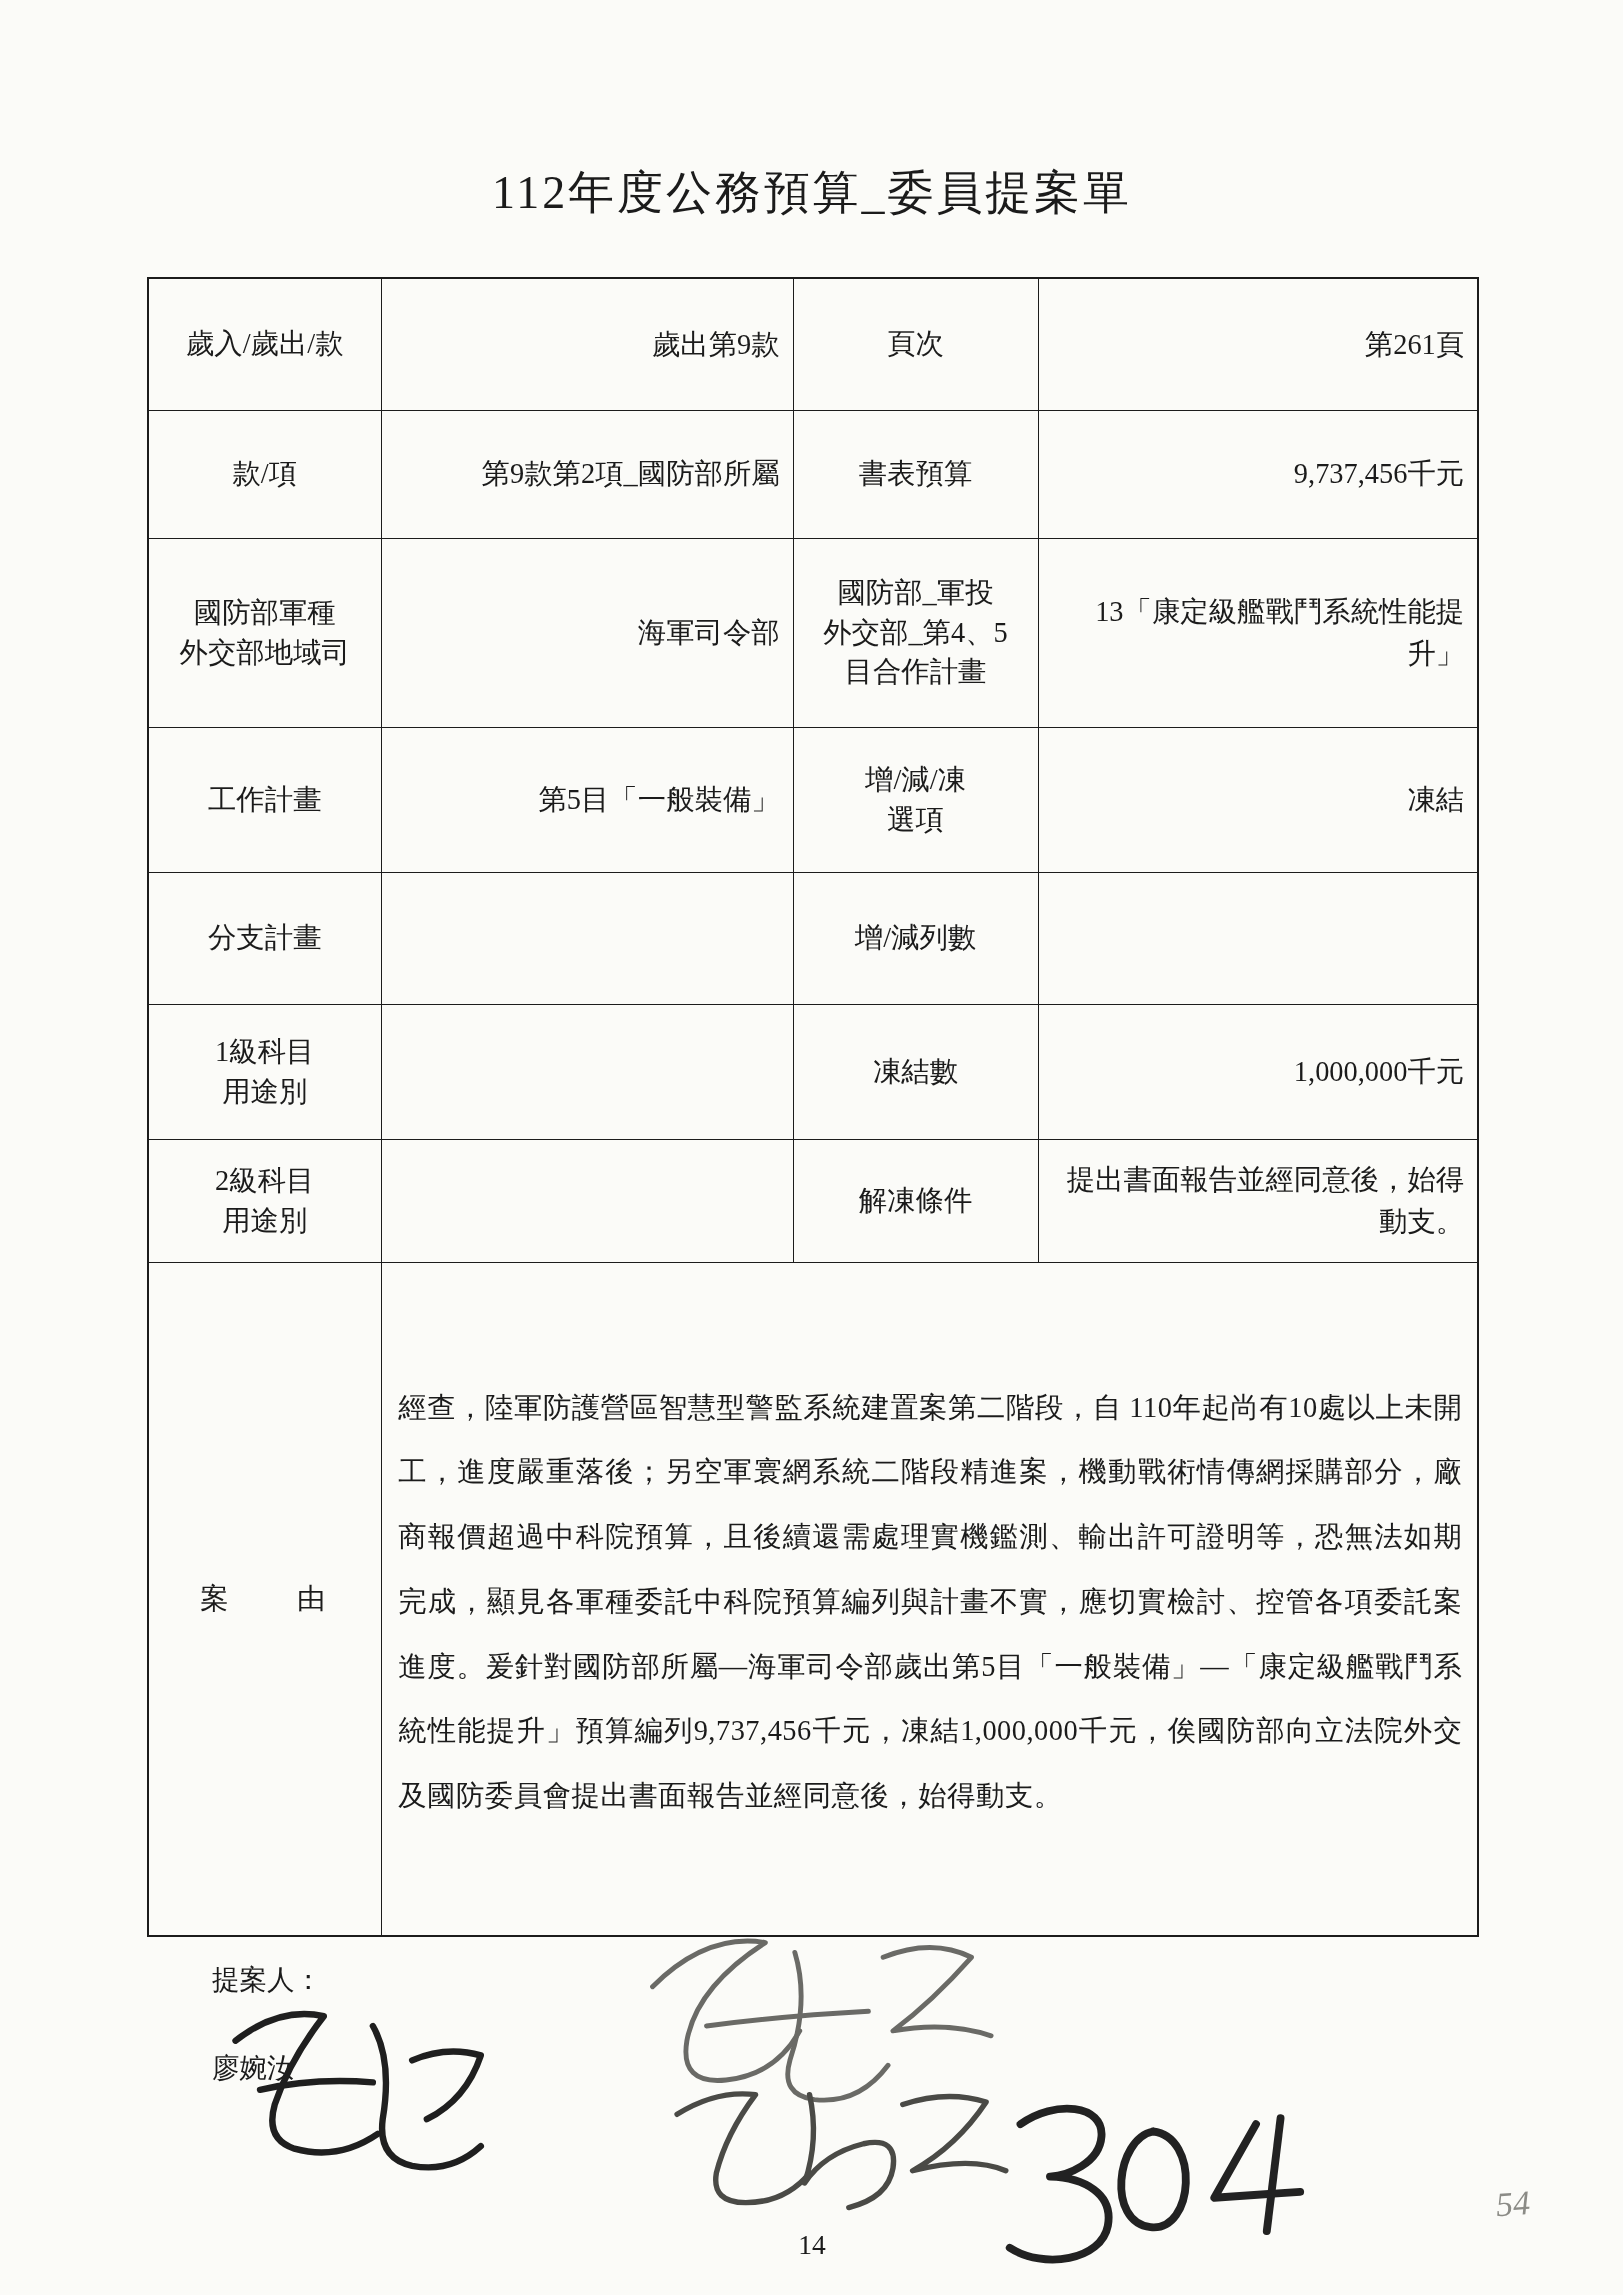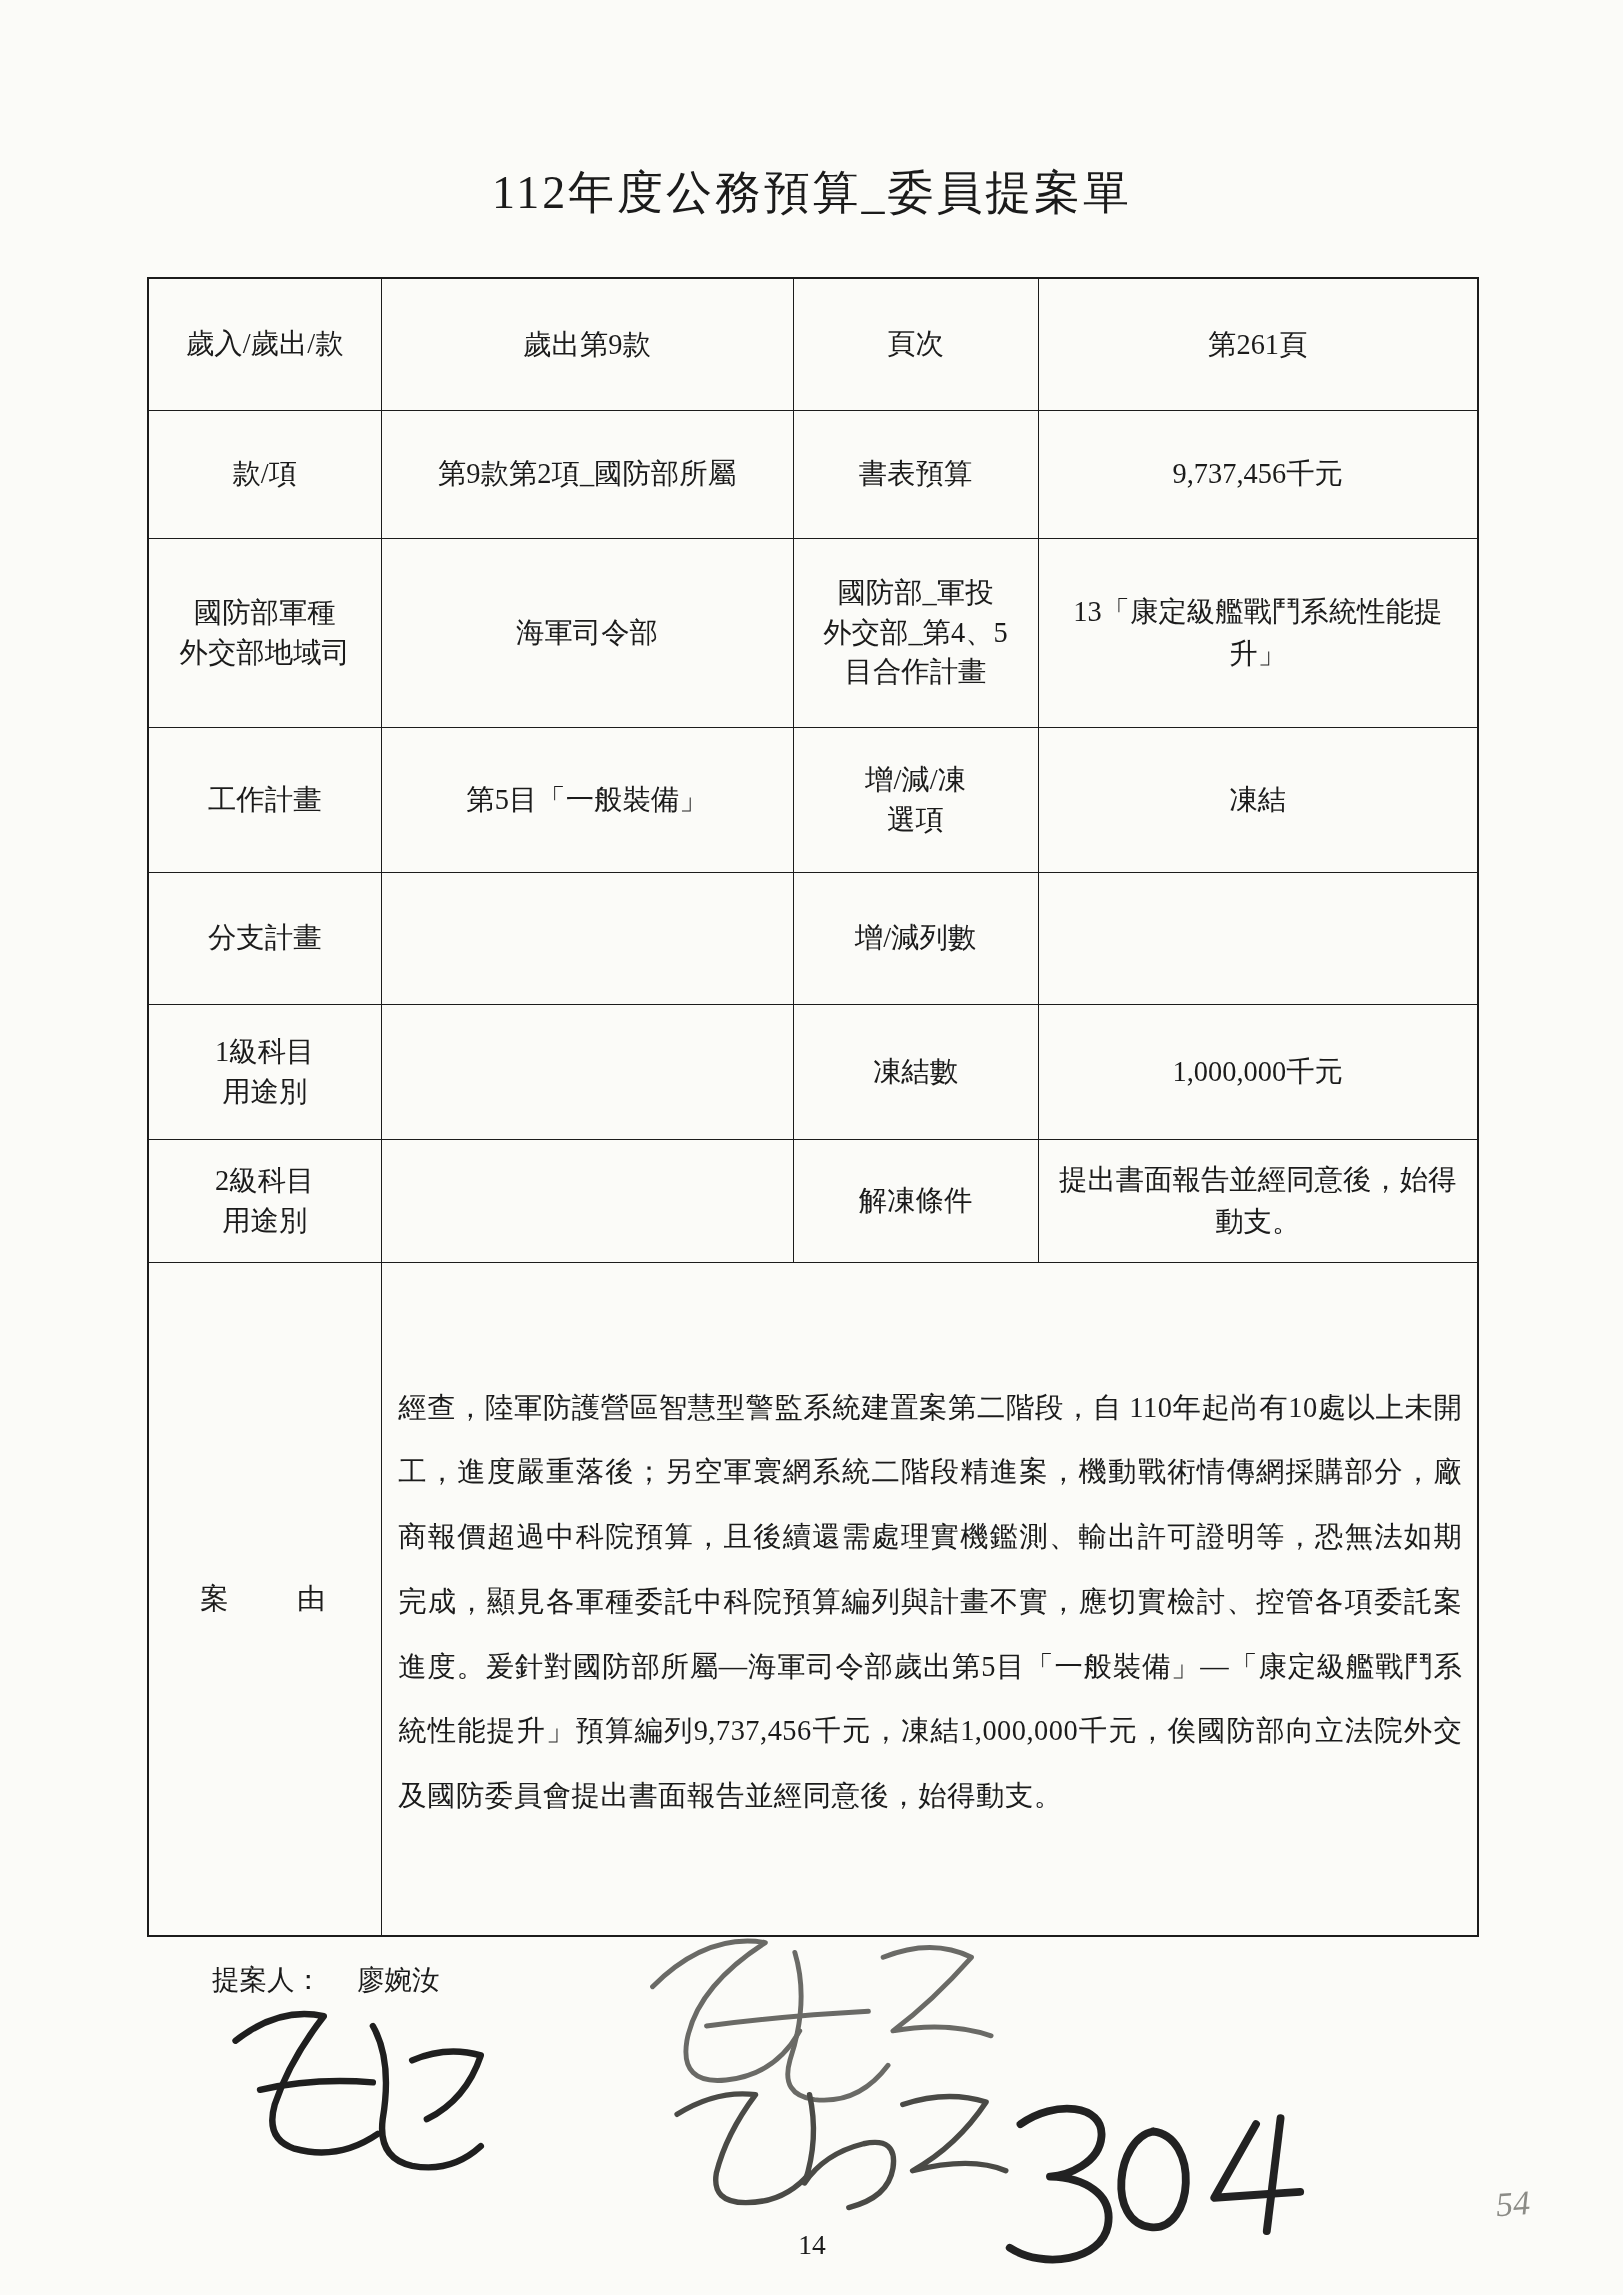--- a/index.html
+++ b/index.html
@@ -36,21 +36,21 @@
     vertical-align: middle;
     overflow: hidden;
   }
   td.lbl {
     text-align: center;
     white-space: pre-line;
     line-height: 1.4;
     padding: 3.9px 4.9px;
   }
   td.val {
-    text-align: center;
+    text-align: right;
     padding: 4.9px 12.8px;
     line-height: 1.45;
   }
   td.case-label {
     text-align: center;
     font-size: 29px;
     letter-spacing: 3.9px;
     margin-left: 21px;
   }
   td.case-text {
@@ -61,21 +61,22 @@
     text-align: justify;
     letter-spacing: 0.5px;
     border-radius: 22px;
   }
   .proposer {
     position: absolute;
     left: 212px;
     top: 1962px;
     font-size: 27.5px;
     display: flex;
-    gap: 35px;
+    gap: 52px;
+    flex-direction: column;
   }
   .pagenum {
     position: absolute;
     left: 0;
     width: 100%;
     top: 2229px;
     text-align: center;
     font-size: 27.5px;
   }
   .corner-note {

